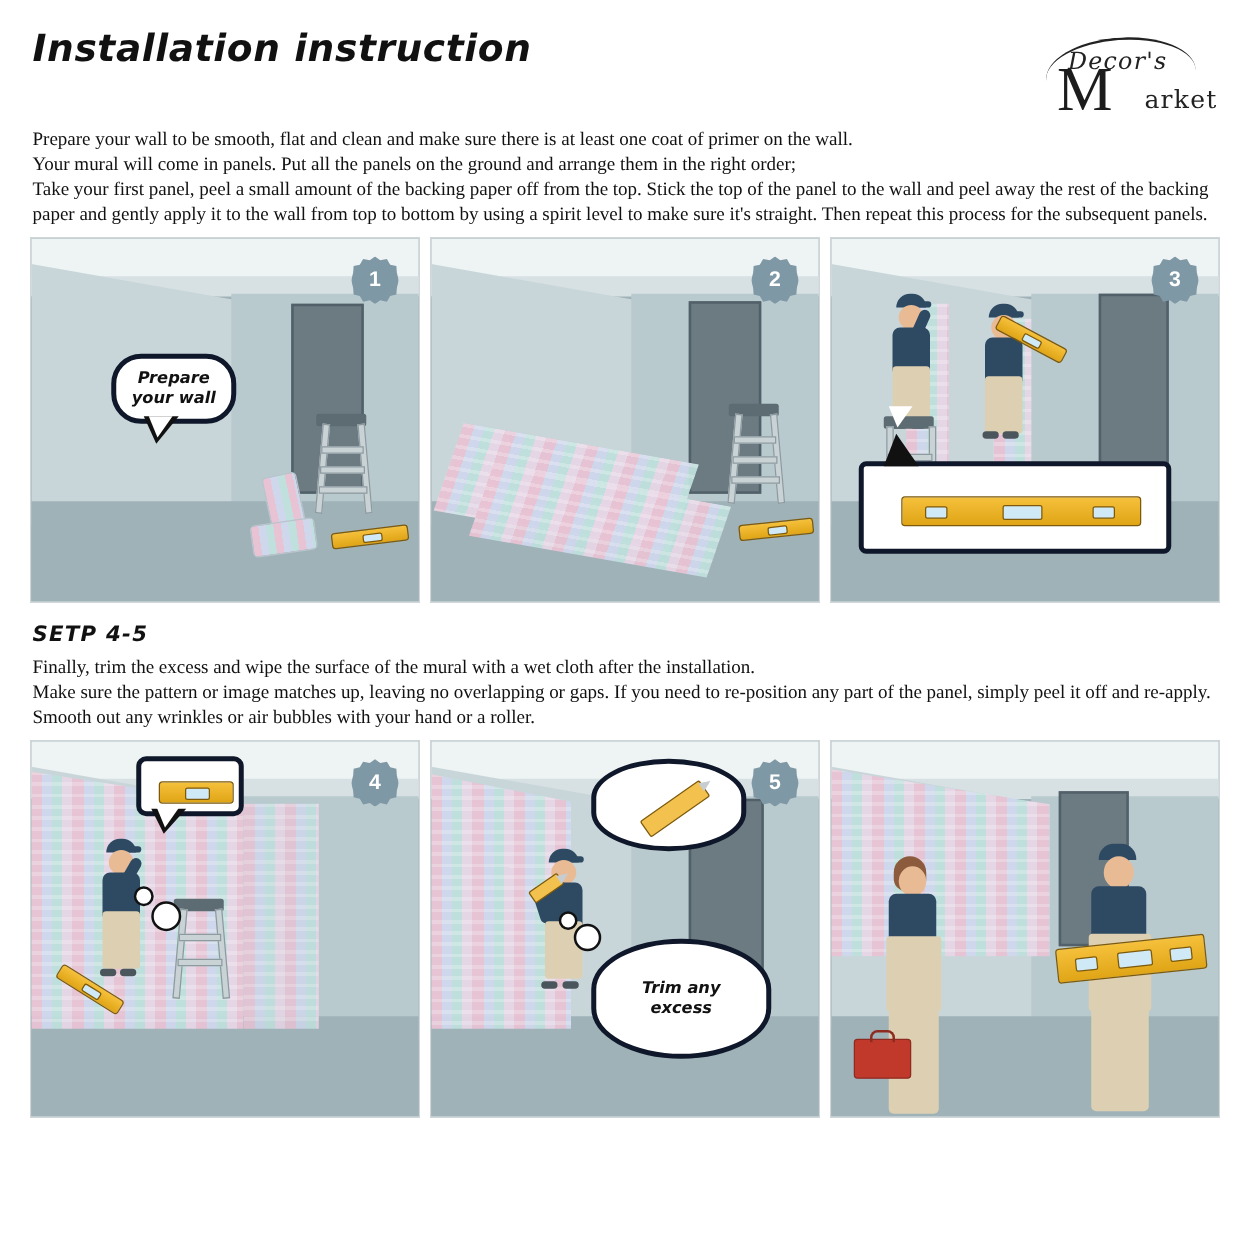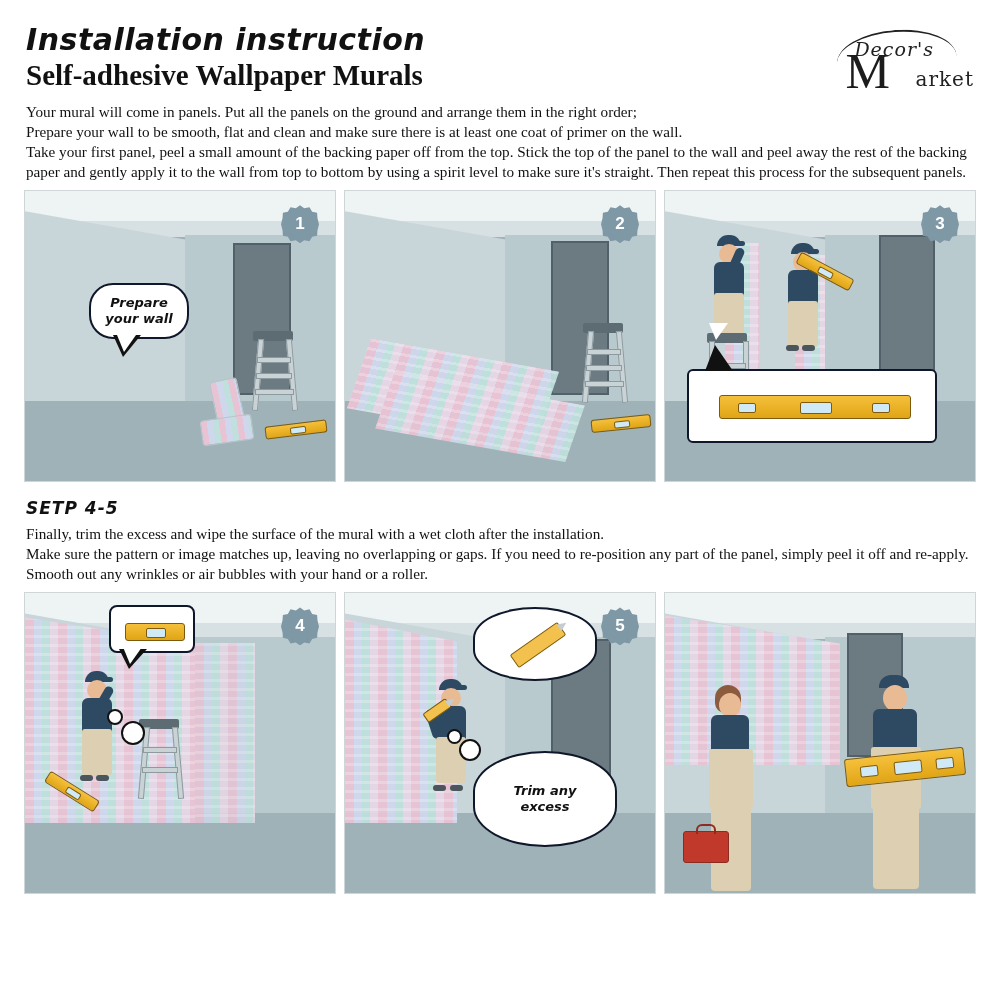--- a/index.html
+++ b/index.html
@@ -182,21 +182,21 @@
     align-items: center;
     justify-content: center;
     background: #7f98a6;
     clip-path: polygon(50% 0%,61% 8%,75% 5%,82% 17%,95% 20%,96% 34%,100% 50%,96% 66%,95% 80%,82% 83%,75% 95%,61% 92%,50% 100%,39% 92%,25% 95%,18% 83%,5% 80%,4% 66%,0% 50%,4% 34%,5% 20%,18% 17%,25% 5%,39% 8%);
   }
 
   
   .bubble {
     position: absolute;
     background: #ffffff;
-    border: 2px solid #0f172a;
+    border: 4px solid #0f172a;
     border-radius: 24px;
     font-family: "DejaVu Sans", sans-serif;
     font-style: italic;
     font-weight: bold;
     font-size: 13px;
     line-height: 1.25;
     color: #111;
     display: flex;
     align-items: center;
     justify-content: center;
@@ -317,33 +317,32 @@
     border-left: 9px solid #c7ccd1;
   }
 </style>
 </head>
 <body>
 
 <div class="page">
 
   <div class="header">
     <div class="title-main">Installation instruction</div>
-    <div class="title-sub">Self-adhesive  Wallpaper Murals</div>
 
     <div class="brand">
       <div class="swoosh"></div>
       <div class="decors">Decor's</div>
       <div class="bigm">M</div>
       <div class="arket">arket</div>
     </div>
   </div>
 
   <div class="body-text">
+    <p>Prepare your wall to be smooth, flat and clean and make sure there is at least one coat of primer on the wall.</p>
     <p>Your mural will come in panels. Put all the panels on the ground and arrange them in the right order;</p>
-    <p>Prepare your wall to be smooth, flat and clean and make sure there is at least one coat of primer on the wall.</p>
     <p>Take your first panel, peel a small amount of the backing paper off from the top. Stick the top of the panel to the wall and peel away the rest of the backing paper and gently apply it to the wall from top to bottom by using a spirit level to make sure it's straight. Then repeat this process for the subsequent panels.</p>
   </div>
 
   <div class="row">
 
     <div class="panel">
       <div class="ceiling"></div>
       <div class="wall-left"></div>
       <div class="wall-right"></div>
       <div class="floor"></div>

